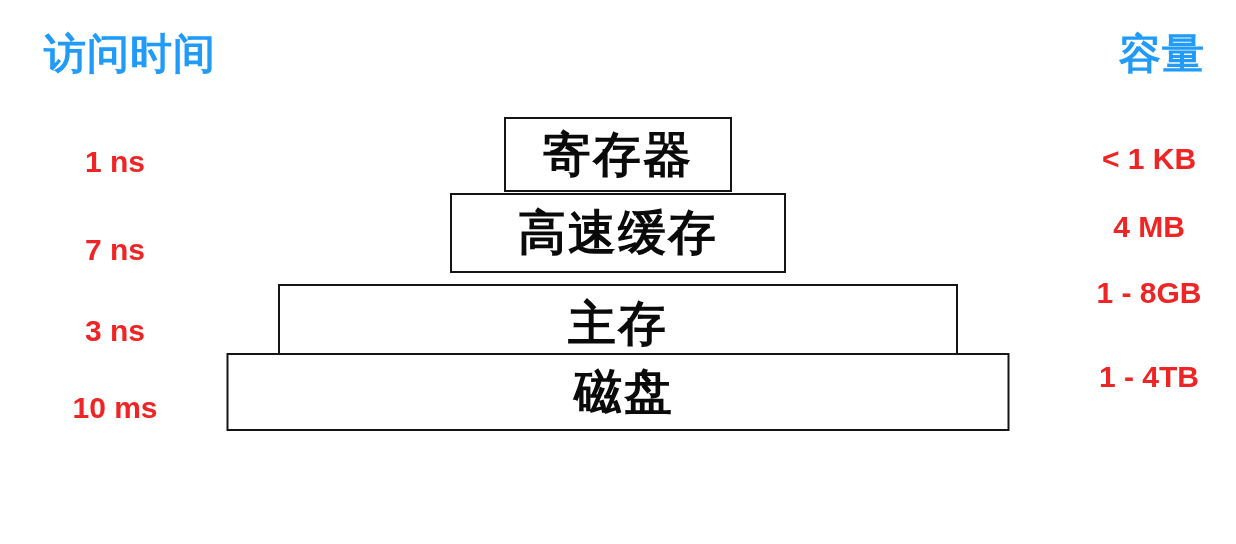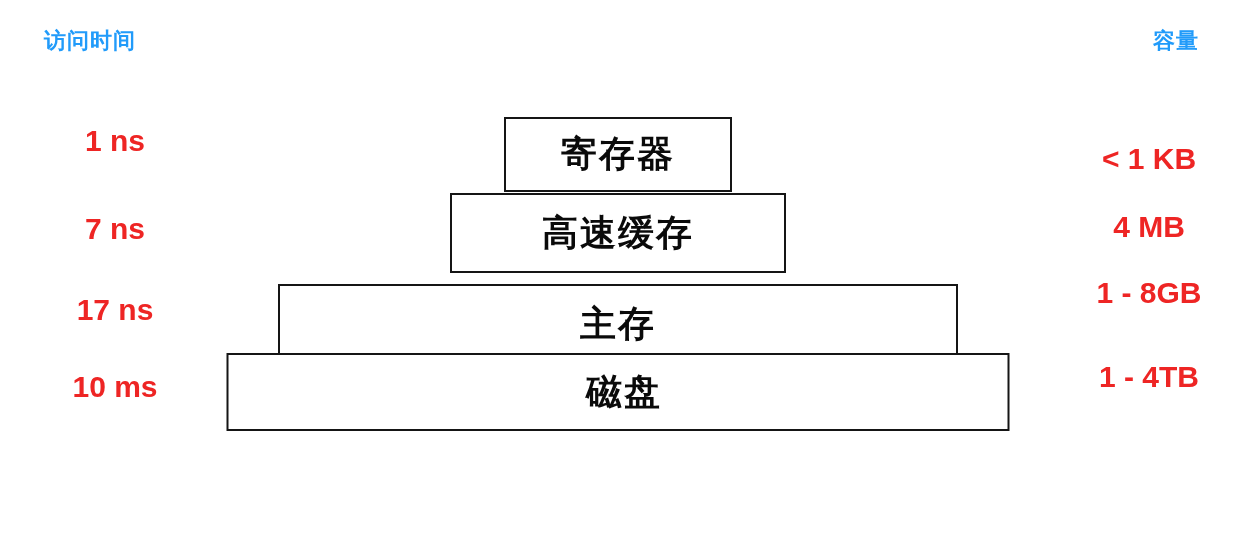--- a/index.html
+++ b/index.html
@@ -13,40 +13,40 @@
     width: 1236px;
     height: 544px;
     background: #ffffff;
     overflow: hidden;
   }
 
   
   .col-title {
     position: absolute;
     top: 26px;
-    font-size: 22px;
+    font-size: 42px;
     font-weight: bold;
     color: #219bfa;
     letter-spacing: 1px;
     white-space: nowrap;
   }
   .col-title.left  { left: 44px; }
-  .col-title.right { right: 37px; text-align: right; }
+  .col-title.right { right: 31px; text-align: right; }
 
   
   .time-label, .cap-label {
     position: absolute;
     font-size: 30px;
     font-weight: bold;
     color: #ee2524;
     text-align: center;
     white-space: nowrap;
     line-height: 34px;
   }
-  .time-label { left: 40px;  width: 150px; }
+  .time-label { left: 40px;  width: 150px; margin-top: 21px; }
   .cap-label  { left: 1058px; width: 182px; }
 
   .time-0 { top: 124px; }
   .time-1 { top: 212px; }
   .time-2 { top: 293px; }
   .time-3 { top: 370px; }
 
   .cap-0 { top: 142px; }
   .cap-1 { top: 210px; }
   .cap-2 { top: 276px; }
@@ -58,21 +58,21 @@
     left: 50%;
     transform: translateX(-50%);
     box-sizing: border-box;
     background: #ffffff;
     border: 2px solid #151515;
     display: flex;
     align-items: center;
     justify-content: center;
   }
   .level-box .level-label {
-    font-size: 36px;
+    font-size: 48px;
     font-weight: bold;
     color: #0a0a0a;
     letter-spacing: 2px;
     white-space: nowrap;
   }
   .lv-0 { top: 117px; width: 228px; height: 75px; }
   .lv-1 { top: 193px; width: 336px; height: 80px; }
   .lv-2 { top: 284px; width: 680px; height: 80px; }
   .lv-3 { top: 353px; width: 783px; height: 78px; padding-left: 12px; }
 
@@ -92,21 +92,21 @@
 </head>
 <body>
 
 <div class="stage">
 
   <div class="col-title left">访问时间</div>
   <div class="col-title right">容量</div>
 
   <div class="time-label time-0">1 ns</div>
   <div class="time-label time-1">7 ns</div>
-  <div class="time-label time-2">17 ns</div>
+  <div class="time-label time-2">3 ns</div>
   <div class="time-label time-3">10 ms</div>
 
   <div class="level-box lv-0">
     <span class="level-label">寄存器</span>
   </div>
   <div class="level-box lv-1">
     <span class="level-label">高速缓存</span>
   </div>
   <div class="level-box lv-2">
     <span class="level-label">主存</span>

